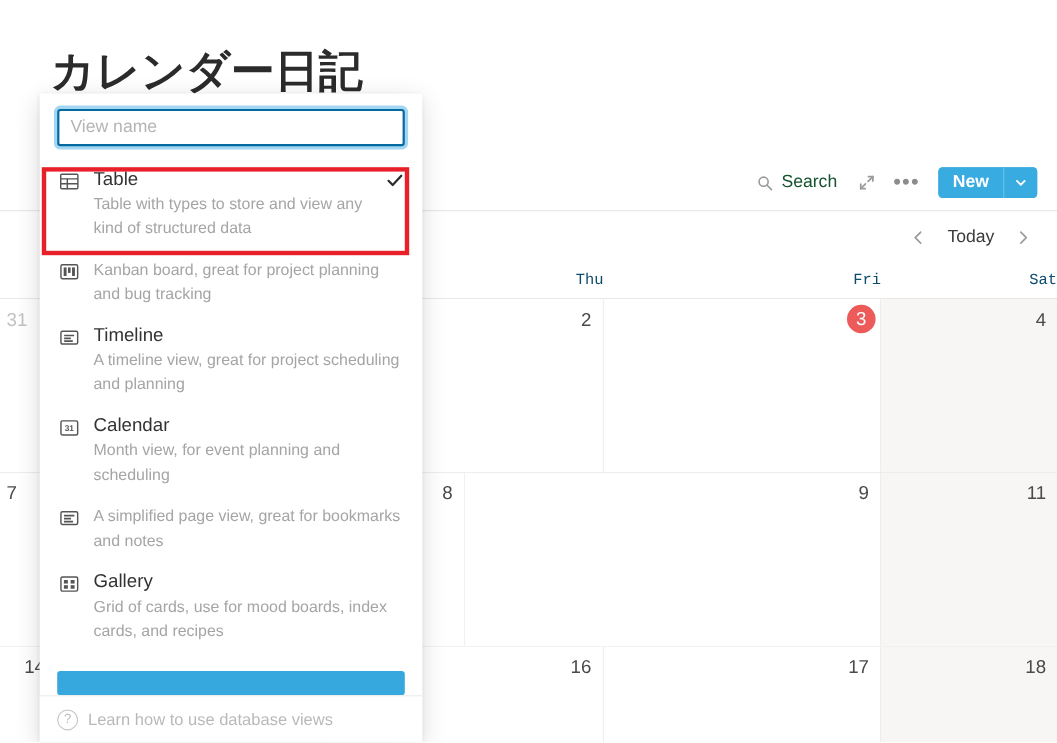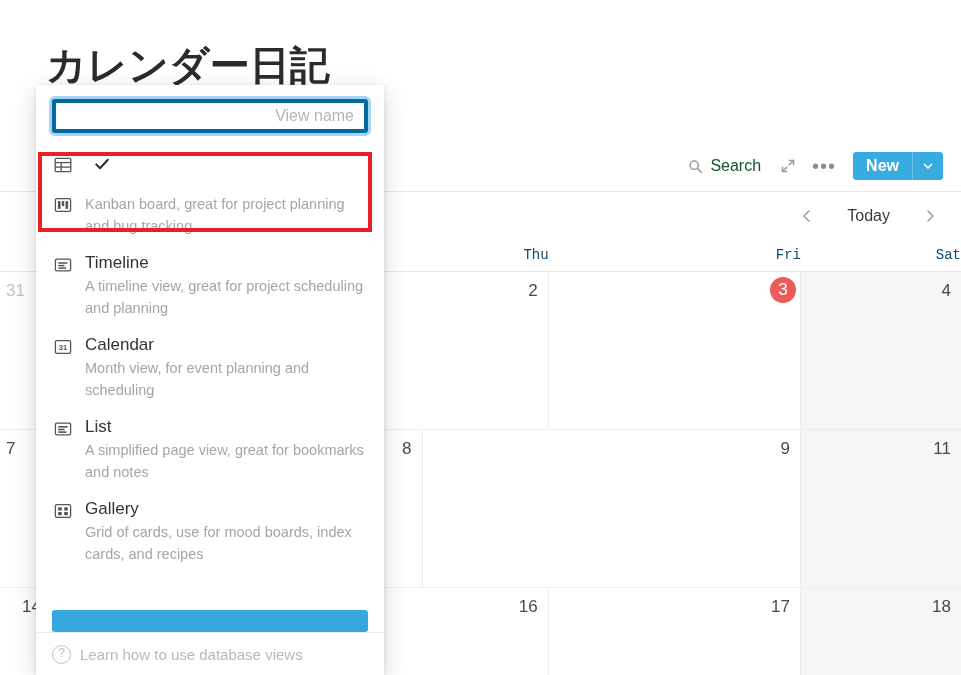--- a/index.html
+++ b/index.html
@@ -114,21 +114,21 @@
     cursor: pointer;
   }
 
   
   .cal-nav {
     position: absolute;
     right: 18px;
     top: 203px;
     display: flex;
     align-items: center;
-    gap: 18px;
+    gap: 4px;
   }
   .nav-arrow {
     display: flex;
     align-items: center;
     justify-content: center;
     width: 26px;
     height: 26px;
     color: #9b9b9b;
     cursor: pointer;
     border-radius: 3px;
@@ -215,25 +215,24 @@
     flex: 0 0 auto;
   }
   .dd-input {
     width: 100%;
     box-sizing: border-box;
     height: 34px;
     padding: 0 10px;
     font-size: 16px;
     font-family: "Liberation Sans", sans-serif;
     color: #1d4ed8;
-    border: 4px solid #0369a1;
+    border: 2px solid #0369a1;
     border-radius: 3px;
     outline: none;
     box-shadow: 0 0 0 3px rgba(86,180,233,0.55);
-    text-align: right;
   }
   .dd-input::placeholder { color: #b5b5b5; }
 
   .dd-list {
     flex: 1 1 auto;
     overflow: hidden;
     position: relative;
     padding-top: 2px;
   }
   .dd-item {
@@ -453,20 +452,24 @@
     <div class="dd-list" id="dd-list">
         <div class="dd-item">
           <div class="dd-item-icon">
             <svg width="20" height="20" viewBox="0 0 20 20" stroke="#555" fill="none" stroke-width="1.3">
               <rect x="2.2" y="3.4" width="15.6" height="13.2" rx="1"></rect>
               <line x1="2.2" y1="7.6" x2="17.8" y2="7.6"></line>
               <line x1="2.2" y1="12.1" x2="17.8" y2="12.1"></line>
               <line x1="8.2" y1="7.6" x2="8.2" y2="16.6"></line>
             </svg>
           </div>
+          <div class="dd-item-text">
+            <div class="dd-item-title">Table</div>
+            <div class="dd-item-desc">Table with types to store and view any kind of structured data</div>
+          </div>
           <div class="dd-check"><svg width="18" height="18" viewBox="0 0 18 18" fill="none" stroke="#2b2b2b" stroke-width="2" stroke-linecap="round" stroke-linejoin="round">
               <polyline points="3.2,9.4 7,13.2 14.8,4.8"></polyline>
             </svg></div>
         </div>
         <div class="dd-item">
           <div class="dd-item-icon">
             <svg width="20" height="20" viewBox="0 0 20 20" stroke="#555" fill="none" stroke-width="1.3">
               <rect x="2.4" y="3.6" width="15.2" height="12.8" rx="1.4"></rect>
               <rect x="4.9" y="6.1" width="2.6" height="7.8" fill="#555" stroke="none"></rect>
               <rect x="8.8" y="6.1" width="2.4" height="5" fill="#555" stroke="none"></rect>
@@ -506,21 +509,20 @@
         <div class="dd-item">
           <div class="dd-item-icon">
             <svg width="20" height="20" viewBox="0 0 20 20" stroke="#555" fill="none" stroke-width="1.3">
               <rect x="2.4" y="4.2" width="15.2" height="11.6" rx="1.4"></rect>
               <line x1="5.2" y1="7.8" x2="14.6" y2="7.8" stroke-width="1.6"></line>
               <line x1="5.2" y1="10.5" x2="11.6" y2="10.5" stroke-width="1.6"></line>
               <line x1="5.2" y1="13.1" x2="13.4" y2="13.1" stroke-width="1.6"></line>
             </svg>
           </div>
           <div class="dd-item-text">
-            <div class="dd-item-title">List</div>
             <div class="dd-item-desc">A simplified page view, great for bookmarks and notes</div>
           </div>
         </div>
         <div class="dd-item">
           <div class="dd-item-icon">
             <svg width="20" height="20" viewBox="0 0 20 20">
               <rect x="2.4" y="3.6" width="15.2" height="12.8" rx="1.4" fill="none" stroke="#555" stroke-width="1.3"></rect>
               <rect x="5.1" y="6.3" width="3.6" height="3.2" fill="#555"></rect>
               <rect x="11.2" y="6.3" width="3.6" height="3.2" fill="#555"></rect>
               <rect x="5.1" y="11" width="3.6" height="3.2" fill="#555"></rect>

